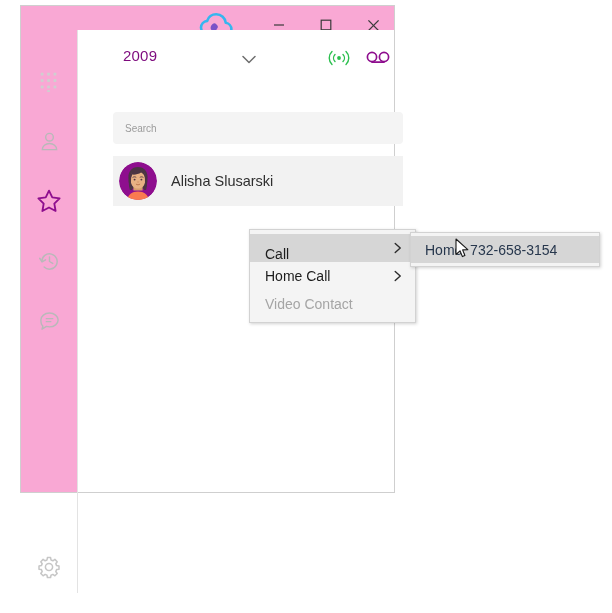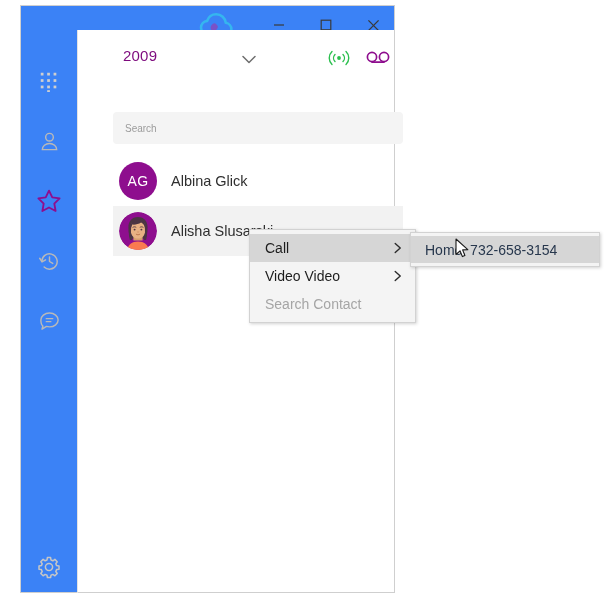--- a/index.html
+++ b/index.html
@@ -14,22 +14,22 @@
     overflow: hidden;
     position: relative;
   }
 
   
   #app-window {
     position: absolute;
     left: 20px;
     top: 5px;
     width: 375px;
-    height: 588px;
-    background: #3b82f6;
+    height: 488px;
+    background: #f9a8d4;
     border: 1px solid #cfcfcf;
     box-sizing: border-box;
   }
 
   
   #title-bar {
     position: absolute;
     left: 0; top: 0;
     width: 100%;
     height: 40px;
@@ -203,21 +203,21 @@
   .menu-item {
     position: relative;
     height: 28px;
     display: flex;
     align-items: center;
     padding-left: 15px;
     font-size: 14px;
     color: #1d1d1d;
     box-sizing: border-box;
   }
-  .menu-item.highlighted { background: #d6d6d6; }
+  .menu-item.highlighted { background: #d6d6d6; align-items: flex-end; }
   .menu-item.disabled { color: #a5a5a5; }
   .submenu-arrow {
     position: absolute;
     right: 12px;
     top: 50%;
     transform: translateY(-50%);
     display: flex;
     align-items: center;
   }
 
@@ -371,26 +371,20 @@
           <circle cx="20" cy="10" r="4.6" fill="none" stroke="#8e0e8e" stroke-width="1.7"></circle>
           <line x1="8" y1="15.1" x2="20" y2="15.1" stroke="#8e0e8e" stroke-width="1.7" stroke-linecap="round"></line>
         </svg>
       </div>
     </div>
 
     <input id="search-field" type="text" placeholder="Search" style="">
 
     <div id="contact-list">
 
-      <div class="contact-row">
-        <div class="contact-avatar initials">
-          <span>AG</span>
-        </div>
-        <div class="contact-name">Albina Glick</div>
-      </div>
 
       <div class="contact-row selected">
         <div class="contact-avatar">
           <svg viewBox="0 0 38 38" width="38" height="38">
             <circle cx="19" cy="19" r="19" fill="#8e0e8e"></circle>
             <path d="M19 5 c6.2 0 9.6 4.2 9.6 10.6 c0 5.2 -1.2 9.0 -3.0 11.2 l-13.2 0 c-1.8 -2.2 -3.0 -6.0 -3.0 -11.2 C9.4 9.2 12.8 5 19 5 Z" fill="#4b3543"></path>
             <path d="M14.4 22.5 h9.2 v6.0 h-9.2 Z" fill="#d79b6e"></path>
             <path d="M8.2 38 c0.6 -5.2 4.9 -8.6 10.8 -8.6 c5.9 0 10.2 3.4 10.8 8.6 Z" fill="#fa7a50"></path>
             <path d="M19 8.2 c5.0 0 7.6 3.4 7.6 8.8 c0 5.6 -3.0 9.6 -7.6 9.6 c-4.6 0 -7.6 -4.0 -7.6 -9.6 C11.4 11.6 14.0 8.2 19 8.2 Z" fill="#e8b183"></path>
             <path d="M11.5 16.2 c-0.1 -5.6 2.8 -9.4 7.5 -9.4 c4.7 0 7.6 3.8 7.5 9.4 c-1.2 -3.4 -3.0 -5.0 -4.4 -5.6 c-2.6 1.8 -6.6 2.4 -8.8 2.0 Z" fill="#4b3543"></path>
@@ -416,31 +410,31 @@
   <div class="menu-item highlighted">
     <span>Call</span>
     <span class="submenu-arrow">
       <svg viewBox="0 0 12 14" width="11" height="14">
         <polyline points="3.5,2 9,7 3.5,12" fill="none" stroke="#2b2b2b" stroke-width="1.5" stroke-linecap="round" stroke-linejoin="round"></polyline>
       </svg>
     </span>
   </div>
 
   <div class="menu-item">
-    <span>Video Video</span>
+    <span>Home Call</span>
     <span class="submenu-arrow">
       <svg viewBox="0 0 12 14" width="11" height="14">
         <polyline points="3.5,2 9,7 3.5,12" fill="none" stroke="#2b2b2b" stroke-width="1.5" stroke-linecap="round" stroke-linejoin="round"></polyline>
       </svg>
     </span>
   </div>
 
 
   <div class="menu-item disabled">
-    <span>Search Contact</span>
+    <span>Video Contact</span>
   </div>
 
 </div>
 
 <div id="submenu">
   <div class="submenu-item highlighted">
     <span>Home: 732-658-3154</span>
   </div>
 </div>
 

